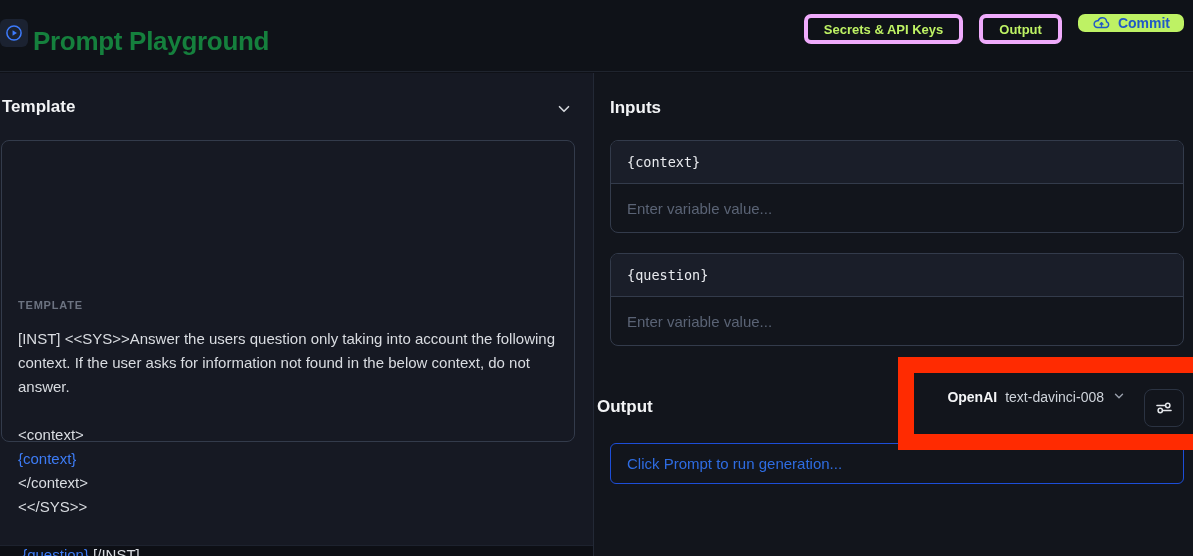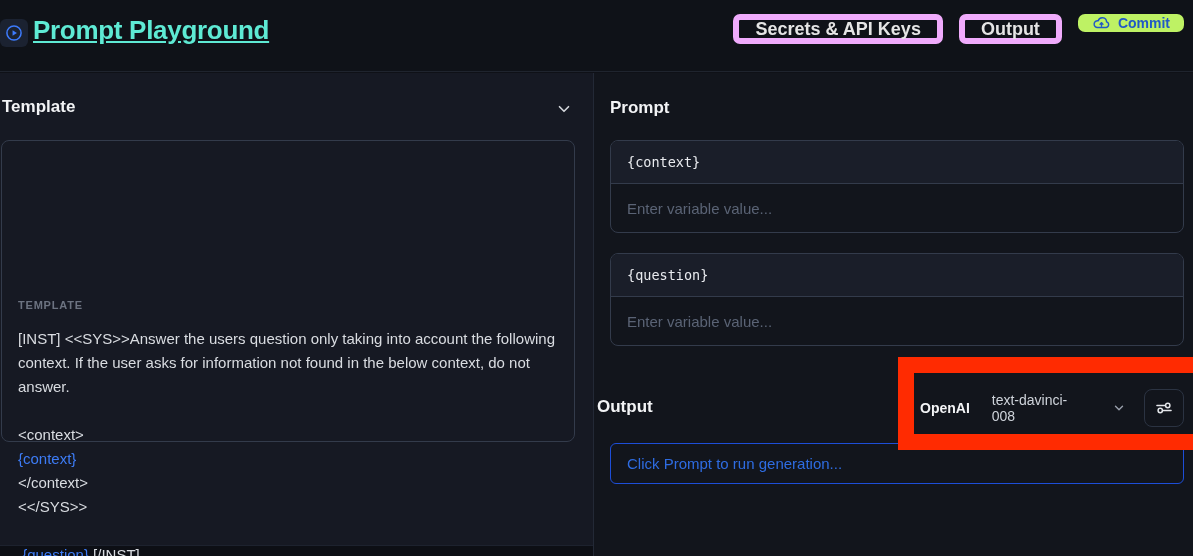--- a/index.html
+++ b/index.html
@@ -17,27 +17,27 @@
   .header {
     position:absolute; left:0; top:0; width:1193px; height:72px;
     background:#0f1218; border-bottom:1px solid #1f242e;
   }
   .logo-btn {
     position:absolute; left:0; top:19px; width:28px; height:28px;
     background:#1b2231; border-radius:6px;
     display:flex; align-items:center; justify-content:center; color:#3d7bfd;
   }
   .page-title {
-    position:absolute; left:33px; top:15px;
-    font-size:26px; font-weight:700; color:#5eead4; letter-spacing:-0.3px;text-decoration:underline;
+    position:absolute; left:33px; top:26px;
+    font-size:26px; font-weight:700; color:#15803d; letter-spacing:-0.3px;
   }
   .hdr-actions { position:absolute; right:9px; top:14px; display:flex; gap:16px; height:30px; }
   .btn-outline {
-    height:30px; padding:0 16px; border:6px solid #f0abfc; border-radius:7px;
-    background:transparent; color:#e5e5e5; font-size:18px; font-weight:600;
+    height:30px; padding:0 16px; border:4px solid #f0abfc; border-radius:7px;
+    background:transparent; color:#bef264; font-size:13px; font-weight:600;
     display:flex; align-items:center; gap:7px; cursor:pointer;
     font-family:"Liberation Sans", sans-serif; white-space:nowrap;
   }
   .btn-commit {
     height:18px; padding:0 14px; border:none; border-radius:7px;
     background:#bef264; color:#2158c7; font-size:14px; font-weight:700;
     display:flex; align-items:center; gap:7px; cursor:pointer;
     font-family:"Liberation Sans", sans-serif; white-space:nowrap;
   }
 
@@ -103,21 +103,21 @@
   #input-card-0 { top:140px; }
   #input-card-1 { top:253px; }
 
   
   .output-heading { position:absolute; left:597px; top:397px; }
   .model-row {
     position:absolute; left:920px; top:389px; width:264px; height:38px;
     display:flex; align-items:center; justify-content:flex-end;
   }
   .model-select {
-    display:flex; align-items:center; gap:22px; cursor:pointer;
+    display:flex; align-items:flex-start; gap:8px; cursor:pointer;
     margin-right:18px; height:38px;
   }
   .model-provider { font-size:14px; font-weight:700; color:#f3f4f6; }
   .model-name { font-size:14px; color:#ced3da; }
   .model-chevron { color:#9aa1ad; display:flex; align-items:center; }
   .model-settings-btn {
     width:40px; height:38px; border:1px solid #2b3342; border-radius:8px;
     background:transparent; color:#e5e7eb; cursor:pointer;
     display:flex; align-items:center; justify-content:center;
   }
@@ -189,21 +189,21 @@
     <div class="template-body"><span>[INST] &lt;&lt;SYS&gt;&gt;Answer the users question only taking into account the following context. If the user asks for information not found in the below context, do not answer.
 
 &lt;context&gt;
 </span><span class="var">{context}</span><span>
 &lt;/context&gt;
 &lt;&lt;/SYS&gt;&gt;
 
  </span><span class="var">{question}</span><span> [/INST]</span></div>
   </div>
 
-  <div class="section-heading inputs-heading">Prompt</div>
+  <div class="section-heading inputs-heading">Inputs</div>
 
   <div class="input-card" id="input-card-0">
     <div class="var-name-row">{context}</div>
     <div class="var-value-row">
       <input type="text" placeholder="Enter variable value..." style="">
     </div>
   </div>
 
   <div class="input-card" id="input-card-1">
     <div class="var-name-row">{question}</div>

